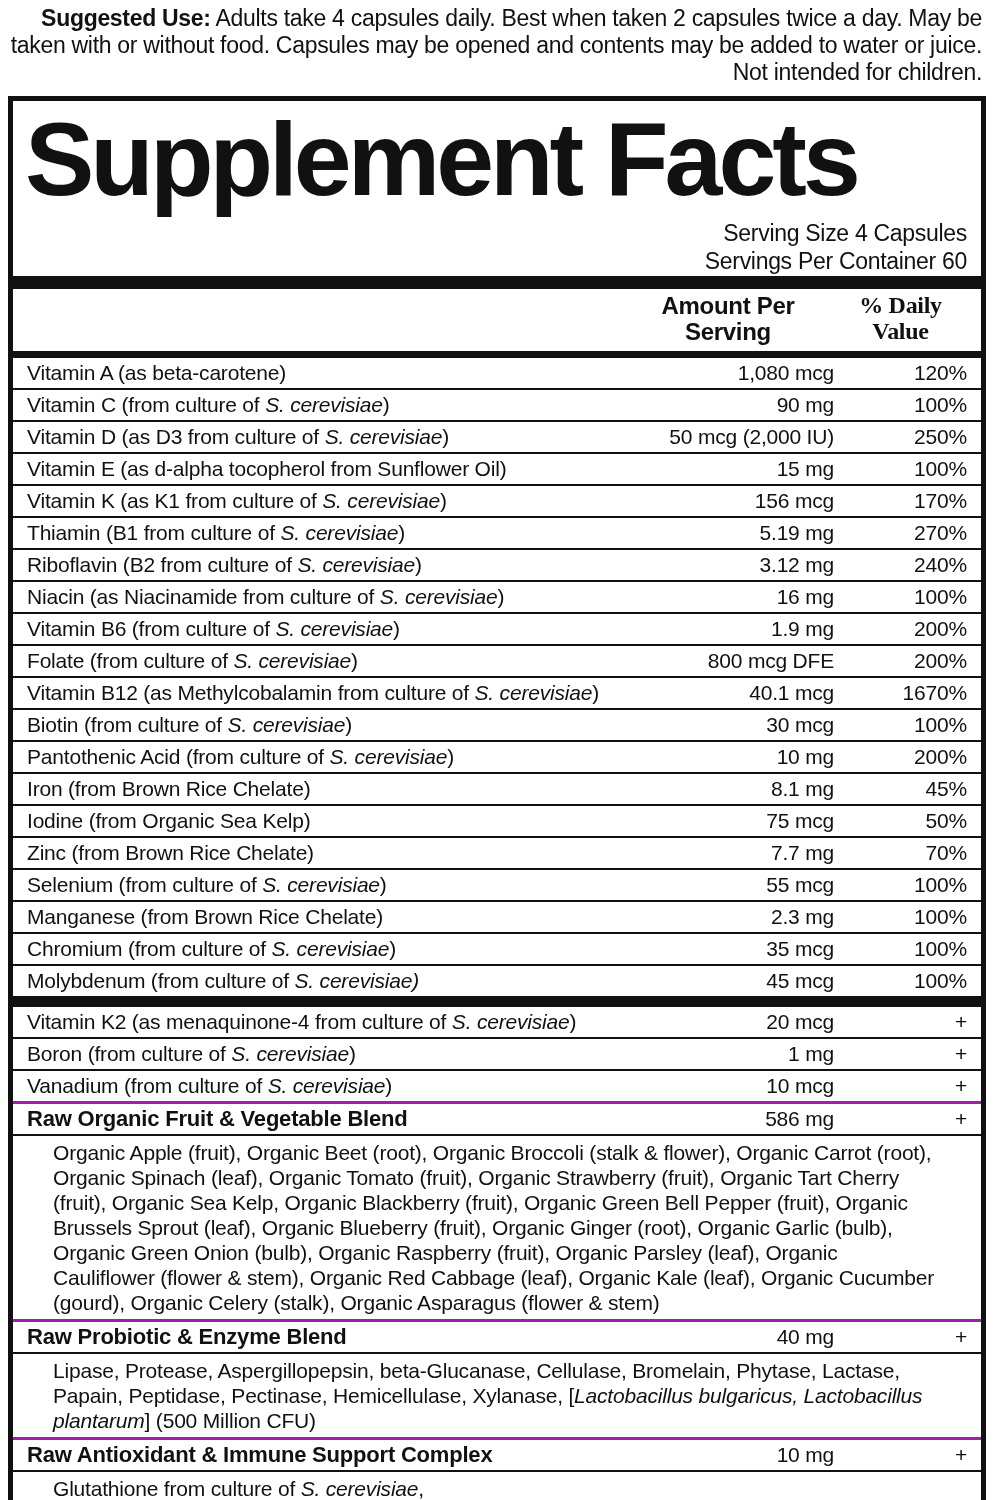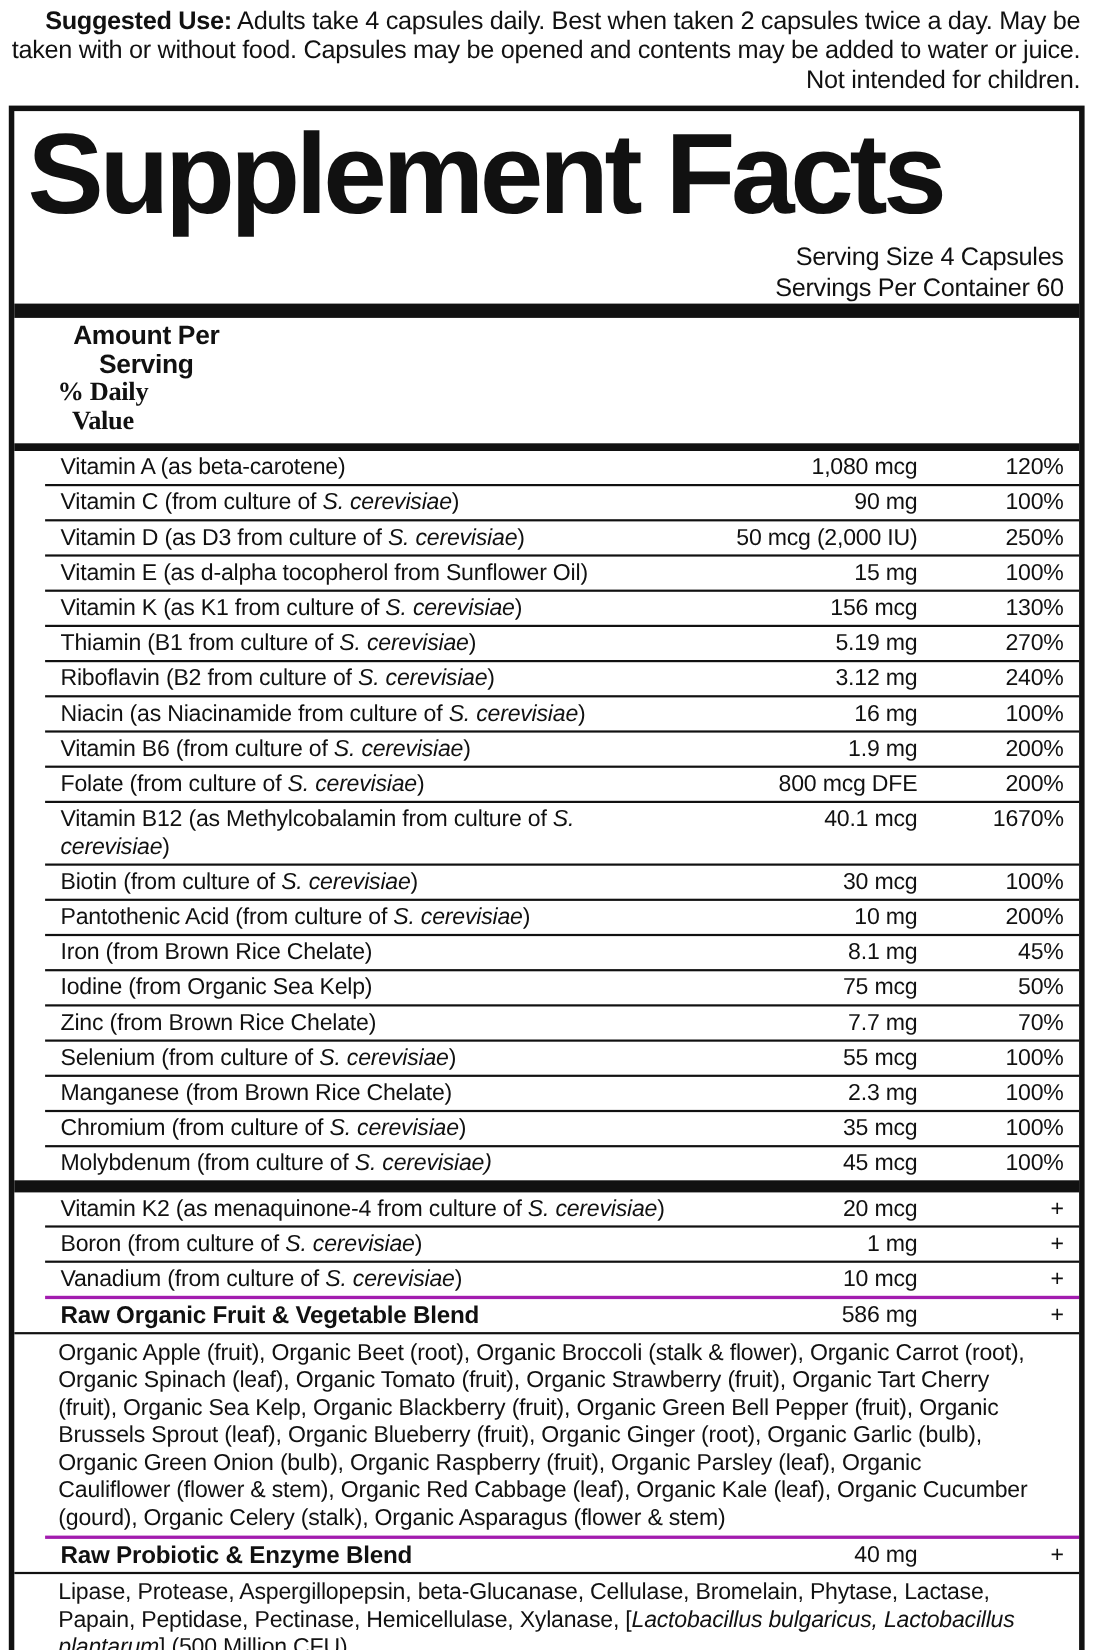--- a/index.html
+++ b/index.html
@@ -48,40 +48,38 @@
 
   .bar { background: #111111; width: 100%; }
   .bar-lg  { height: 13px; }
   .bar-md  { height: 7px; }
   .bar-lg2 { height: 11px; }
 
   .head-row {
     display: flex;
     justify-content: flex-end;
     padding: 4px 14px 6px;
-    flex-direction: column;
   }
   .hcell {
     font-weight: bold;
     font-size: 24px;
     line-height: 1.08;
     text-align: center;
     letter-spacing: -0.3px;
   }
   .hc-amount { width: 212px; }
   .hc-dv { width: 133px; font-family: Liberation Serif, serif; }
 
   .row {
     display: flex;
-    align-items: flex-start;
+    align-items: center;
     padding: 2px 14px 3px;
     font-size: 21px;
     line-height: 25px;
     letter-spacing: -0.2px;
-    margin-left: 28px;
   }
   #main-rows .row + .row,
   #secondary-rows .row + .row { border-top: 2px solid #111111; }
   .cell.name { flex: 1; }
   .cell.amount { width: 212px; text-align: right; white-space: nowrap; }
   .cell.dv { width: 133px; text-align: right; white-space: nowrap; }
 
   .blend-row { border-top: 3px solid #a21caf; }
   .blend-row .name { font-weight: bold; font-size: 22px; }
   .blend-desc {
@@ -130,21 +128,21 @@
         <div class="cell dv">250%</div>
       </div>
       <div class="row">
         <div class="cell name">Vitamin E (as d-alpha tocopherol from Sunflower Oil)</div>
         <div class="cell amount">15 mg</div>
         <div class="cell dv">100%</div>
       </div>
       <div class="row">
         <div class="cell name">Vitamin K (as K1 from culture of <i>S. cerevisiae</i>)</div>
         <div class="cell amount">156 mcg</div>
-        <div class="cell dv">130%</div>
+        <div class="cell dv">170%</div>
       </div>
       <div class="row">
         <div class="cell name">Thiamin (B1 from culture of <i>S. cerevisiae</i>)</div>
         <div class="cell amount">5.19 mg</div>
         <div class="cell dv">270%</div>
       </div>
       <div class="row">
         <div class="cell name">Riboflavin (B2 from culture of <i>S. cerevisiae</i>)</div>
         <div class="cell amount">3.12 mg</div>
         <div class="cell dv">240%</div>

